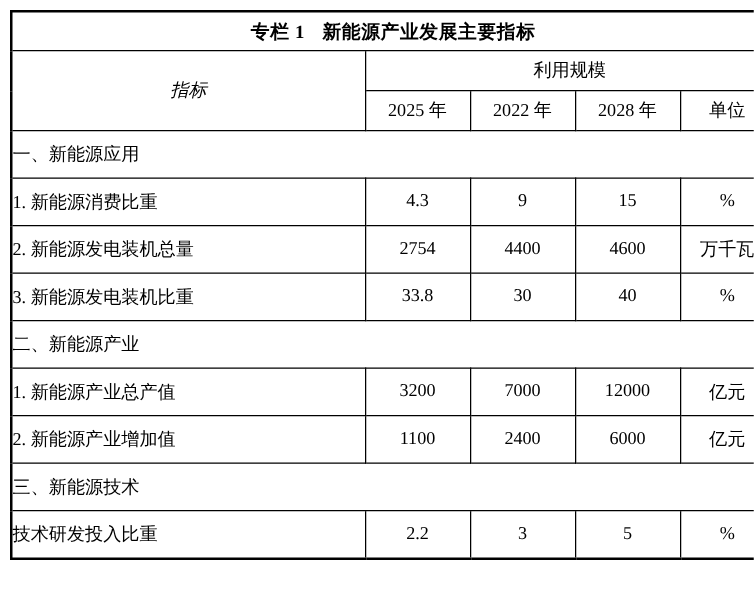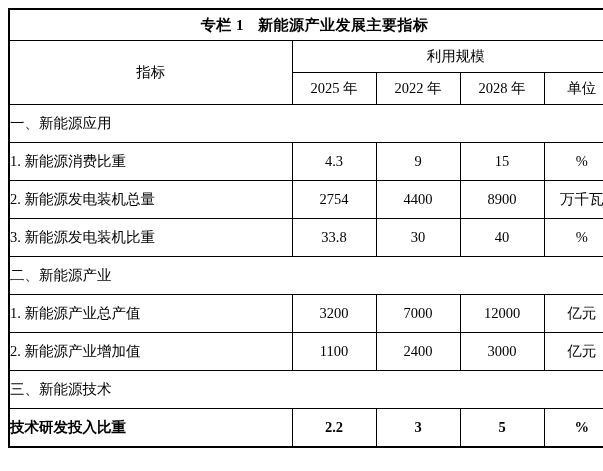--- a/index.html
+++ b/index.html
@@ -39,29 +39,30 @@
     font-weight: bold;
     font-size: 15px;
     height: 30px;
     letter-spacing: 0.5px;
   }
   .title-cell .t-num {
     margin-right: 14px;
   }
   .edge-left { border-left: 2px solid #000 !important; }
   .edge-right { border-right: 2px solid #000 !important; }
-  .edge-bottom { border-bottom: 2px solid #000 !important; font-weight: bold; }
+  .edge-bottom { border-bottom: 2px solid #000 !important; }
 
   .hdr {
     text-align: center;
     font-size: 14.5px;
     height: 31px;
   }
   .hdr-ind {
     height: 62px;
+    font-style: italic;
   }
   .cell-label {
     text-align: left;
     padding-left: 10px;
     font-size: 14.5px;
     height: 37px;
     white-space: nowrap;
   }
   .cell-num {
     text-align: center;
@@ -114,21 +115,21 @@
         <td class="cell-num num-font">4.3</td>
         <td class="cell-num num-font">9</td>
         <td class="cell-num num-font">15</td>
         <td class="cell-num edge-right">%</td>
       </tr>
 
       <tr>
         <td class="cell-label edge-left">2. 新能源发电装机总量</td>
         <td class="cell-num num-font">2754</td>
         <td class="cell-num num-font">4400</td>
-        <td class="cell-num num-font">8900</td>
+        <td class="cell-num num-font">4600</td>
         <td class="cell-num edge-right">万千瓦</td>
       </tr>
 
       <tr>
         <td class="cell-label edge-left">3. 新能源发电装机比重</td>
         <td class="cell-num num-font">33.8</td>
         <td class="cell-num num-font">30</td>
         <td class="cell-num num-font">40</td>
         <td class="cell-num edge-right">%</td>
       </tr>
@@ -142,21 +143,21 @@
         <td class="cell-num num-font">3200</td>
         <td class="cell-num num-font">7000</td>
         <td class="cell-num num-font">12000</td>
         <td class="cell-num edge-right">亿元</td>
       </tr>
 
       <tr>
         <td class="cell-label edge-left">2. 新能源产业增加值</td>
         <td class="cell-num num-font">1100</td>
         <td class="cell-num num-font">2400</td>
-        <td class="cell-num num-font">3000</td>
+        <td class="cell-num num-font">6000</td>
         <td class="cell-num edge-right">亿元</td>
       </tr>
 
       <tr class="section-row">
         <td class="cell-label edge-left edge-right" colspan="5">三、新能源技术</td>
       </tr>
 
       <tr>
         <td class="cell-label edge-left edge-bottom">技术研发投入比重</td>
         <td class="cell-num num-font edge-bottom">2.2</td>

